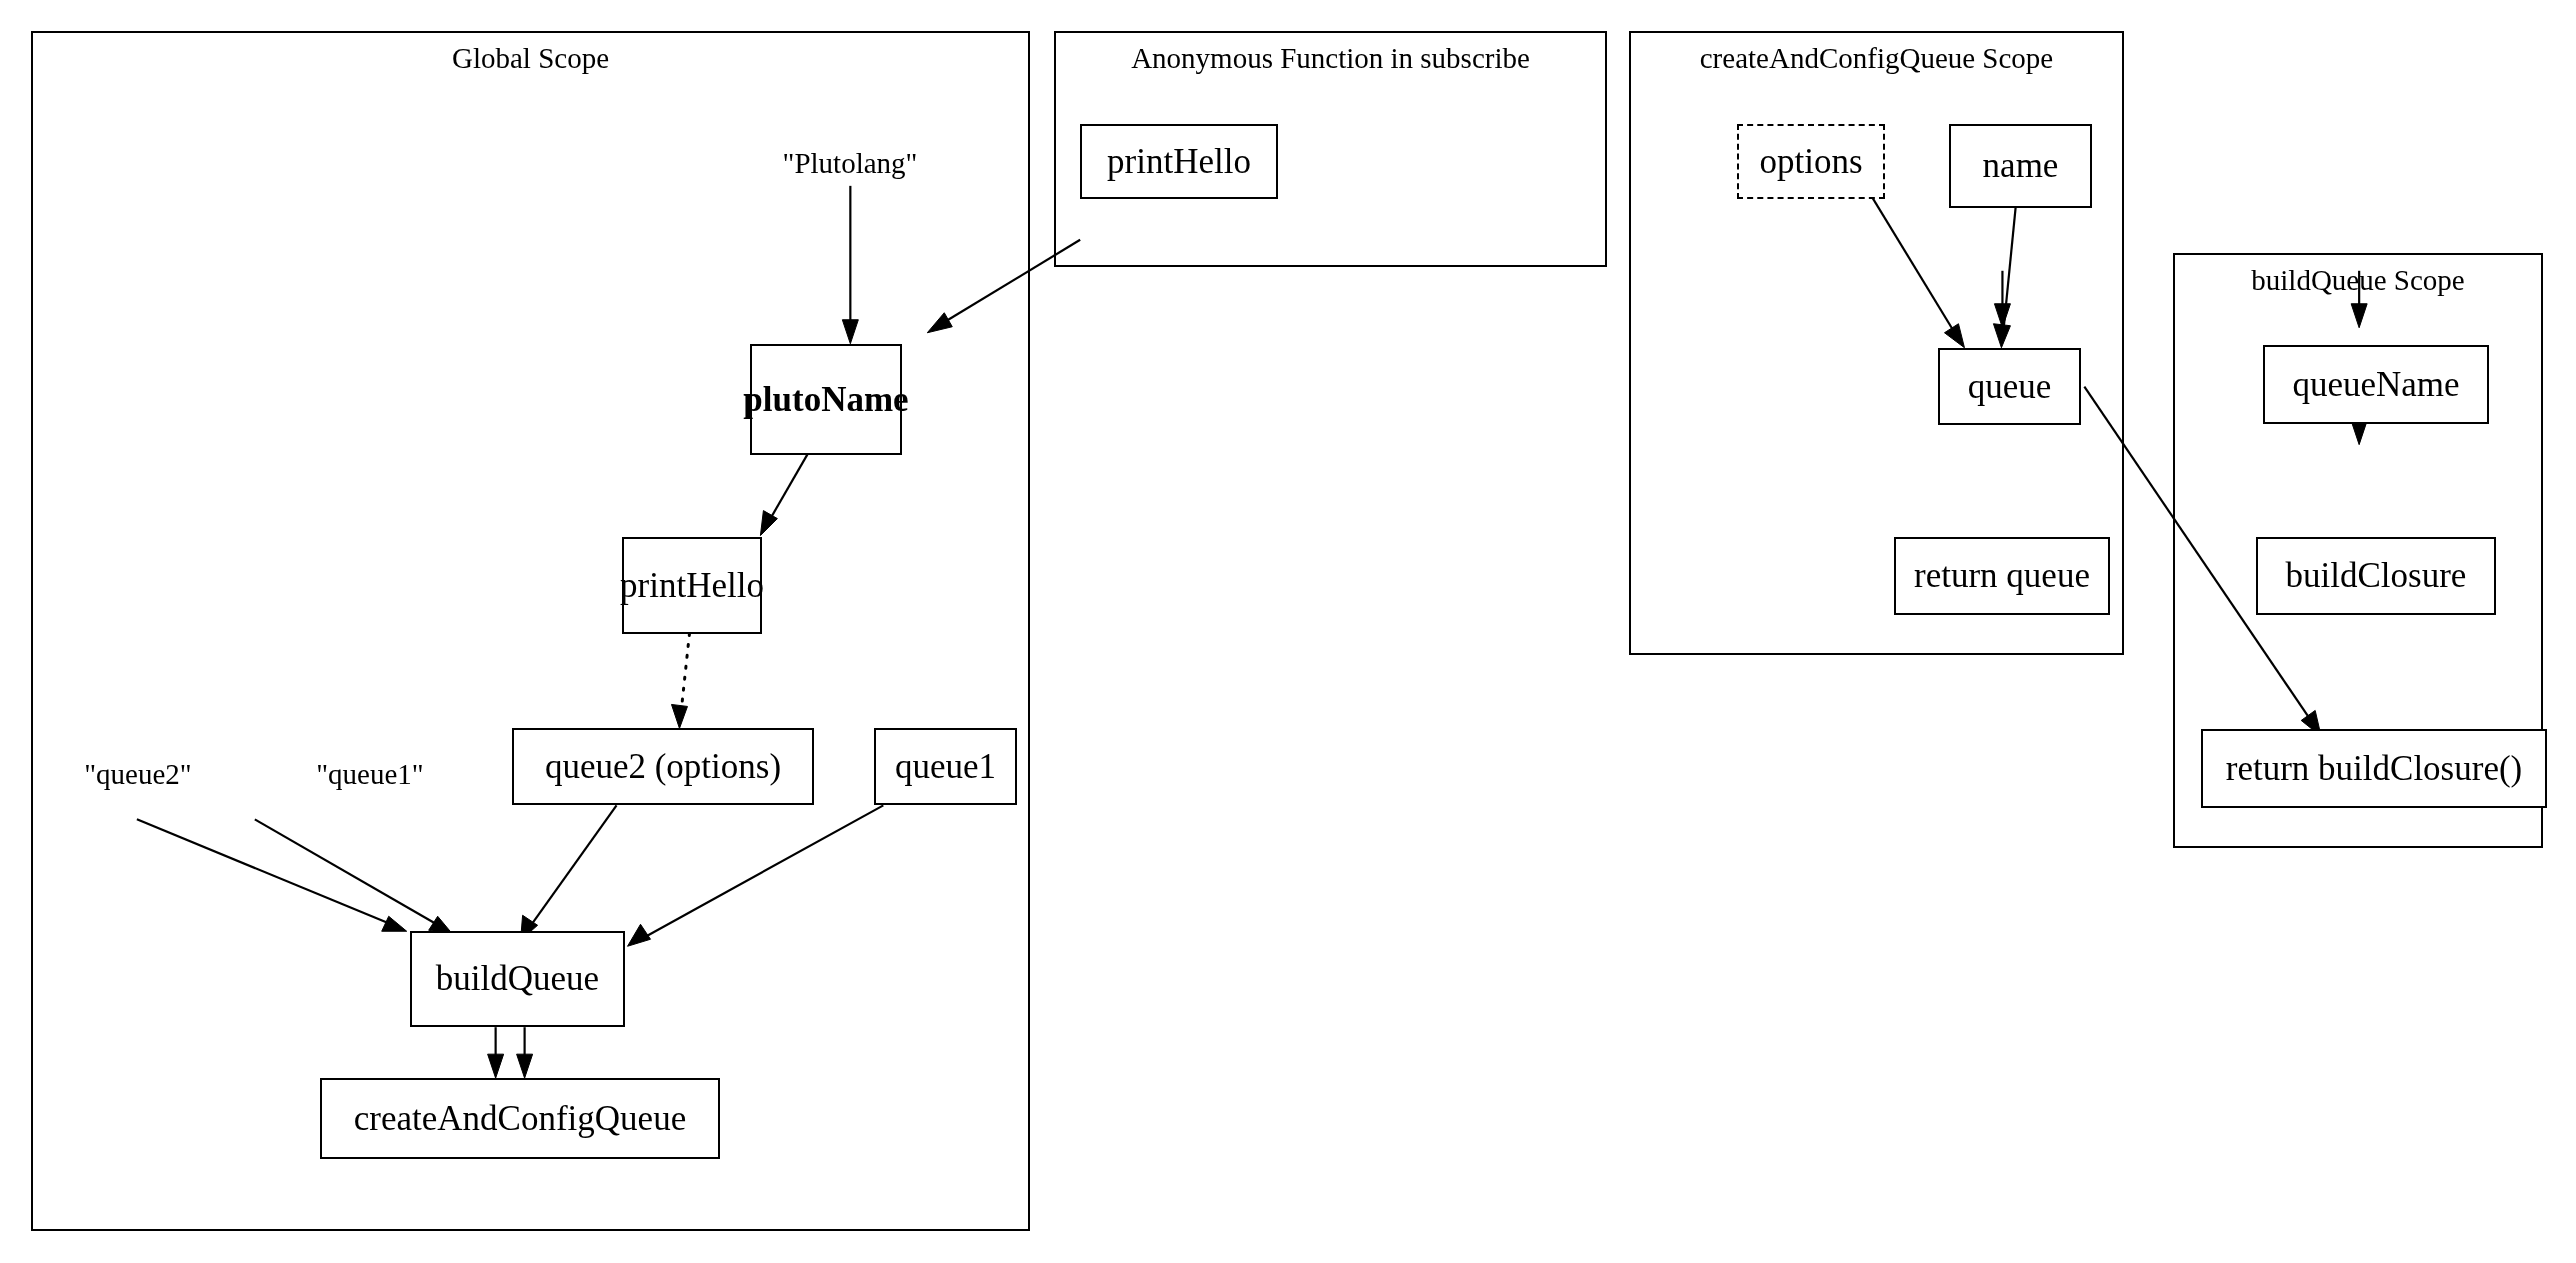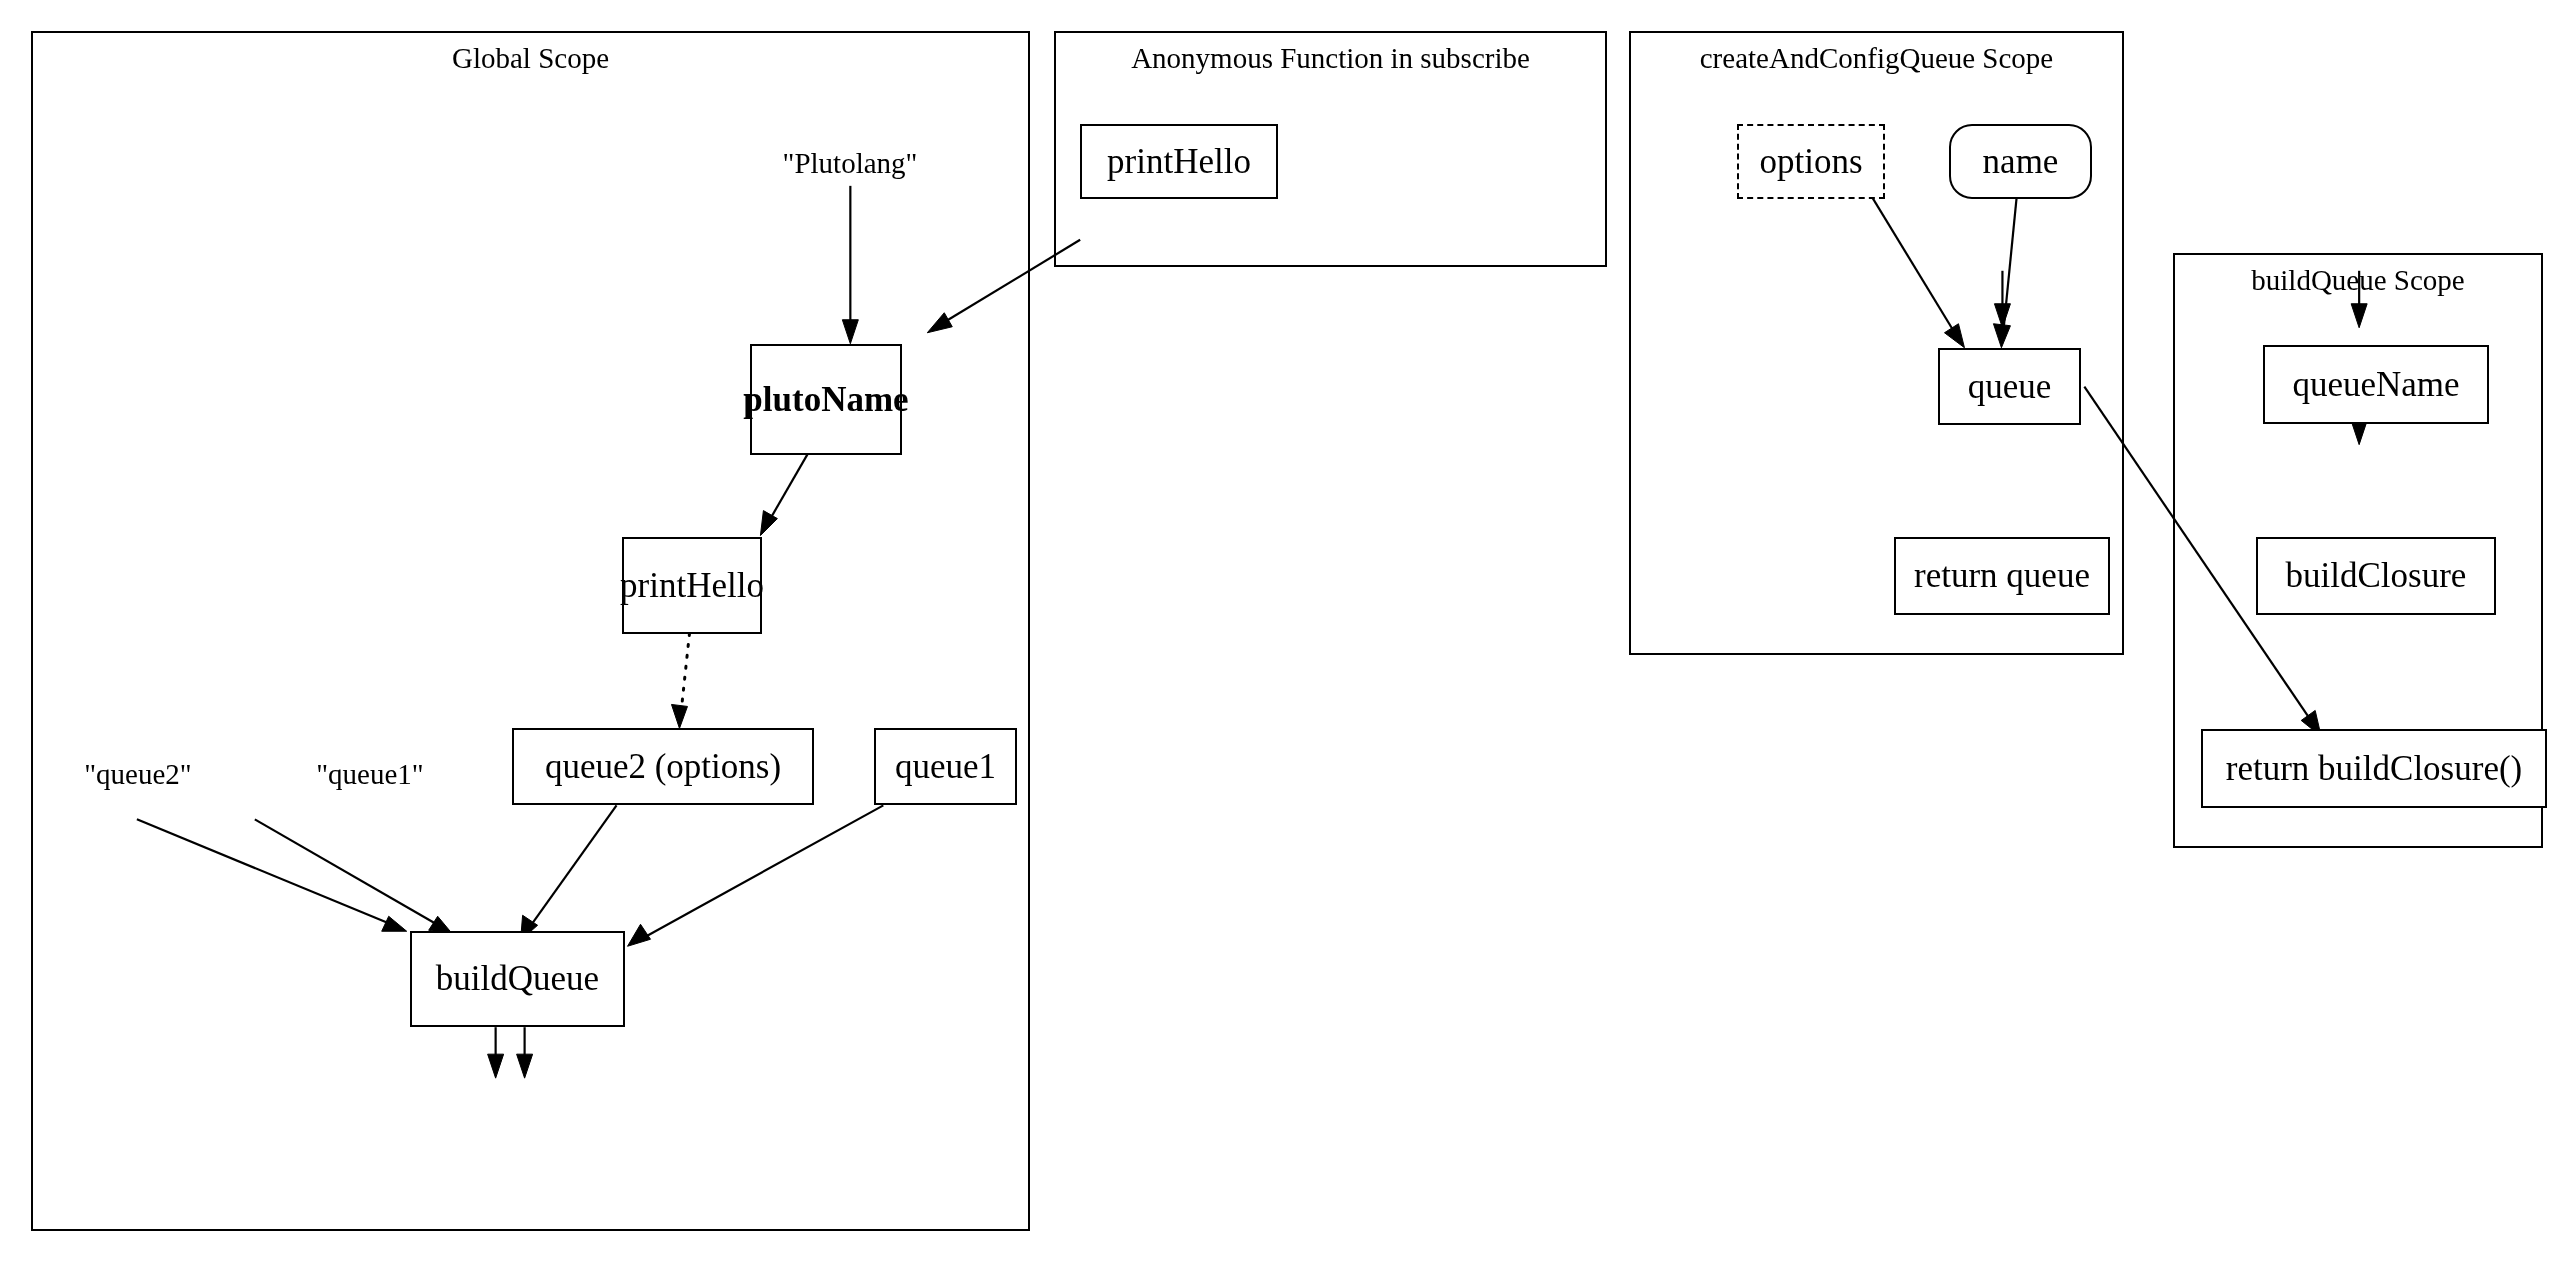--- a/index.html
+++ b/index.html
@@ -216,30 +216,33 @@
   </div>
 
   <div class="node" style="left:862px; top:728px; width:143px; height:77px;margin-left:12px;">
     <span>queue1</span>
   </div>
 
   <div class="node" style="left:410px; top:931px; width:215px; height:96px;">
     <span>buildQueue</span>
   </div>
 
+  <div class="node" style="left:320px; top:1078px; width:400px; height:81px;">
+    <span>createAndConfigQueue</span>
+  </div>
 
   <div class="node" style="left:1080px; top:124px; width:198px; height:75px;">
     <span>printHello</span>
   </div>
 
   <div class="node dashed" style="left:1737px; top:124px; width:148px; height:75px;">
     <span>options</span>
   </div>
 
-  <div class="node" style="left:1949px; top:124px; width:143px; height:75px;border-radius:23px;">
+  <div class="node" style="left:1949px; top:124px; width:143px; height:84px;">
     <span>name</span>
   </div>
 
   <div class="node" style="left:1938px; top:348px; width:143px; height:77px;">
     <span>queue</span>
   </div>
 
   <div class="node" style="left:1894px; top:537px; width:216px; height:78px;">
     <span>return queue</span>
   </div>

